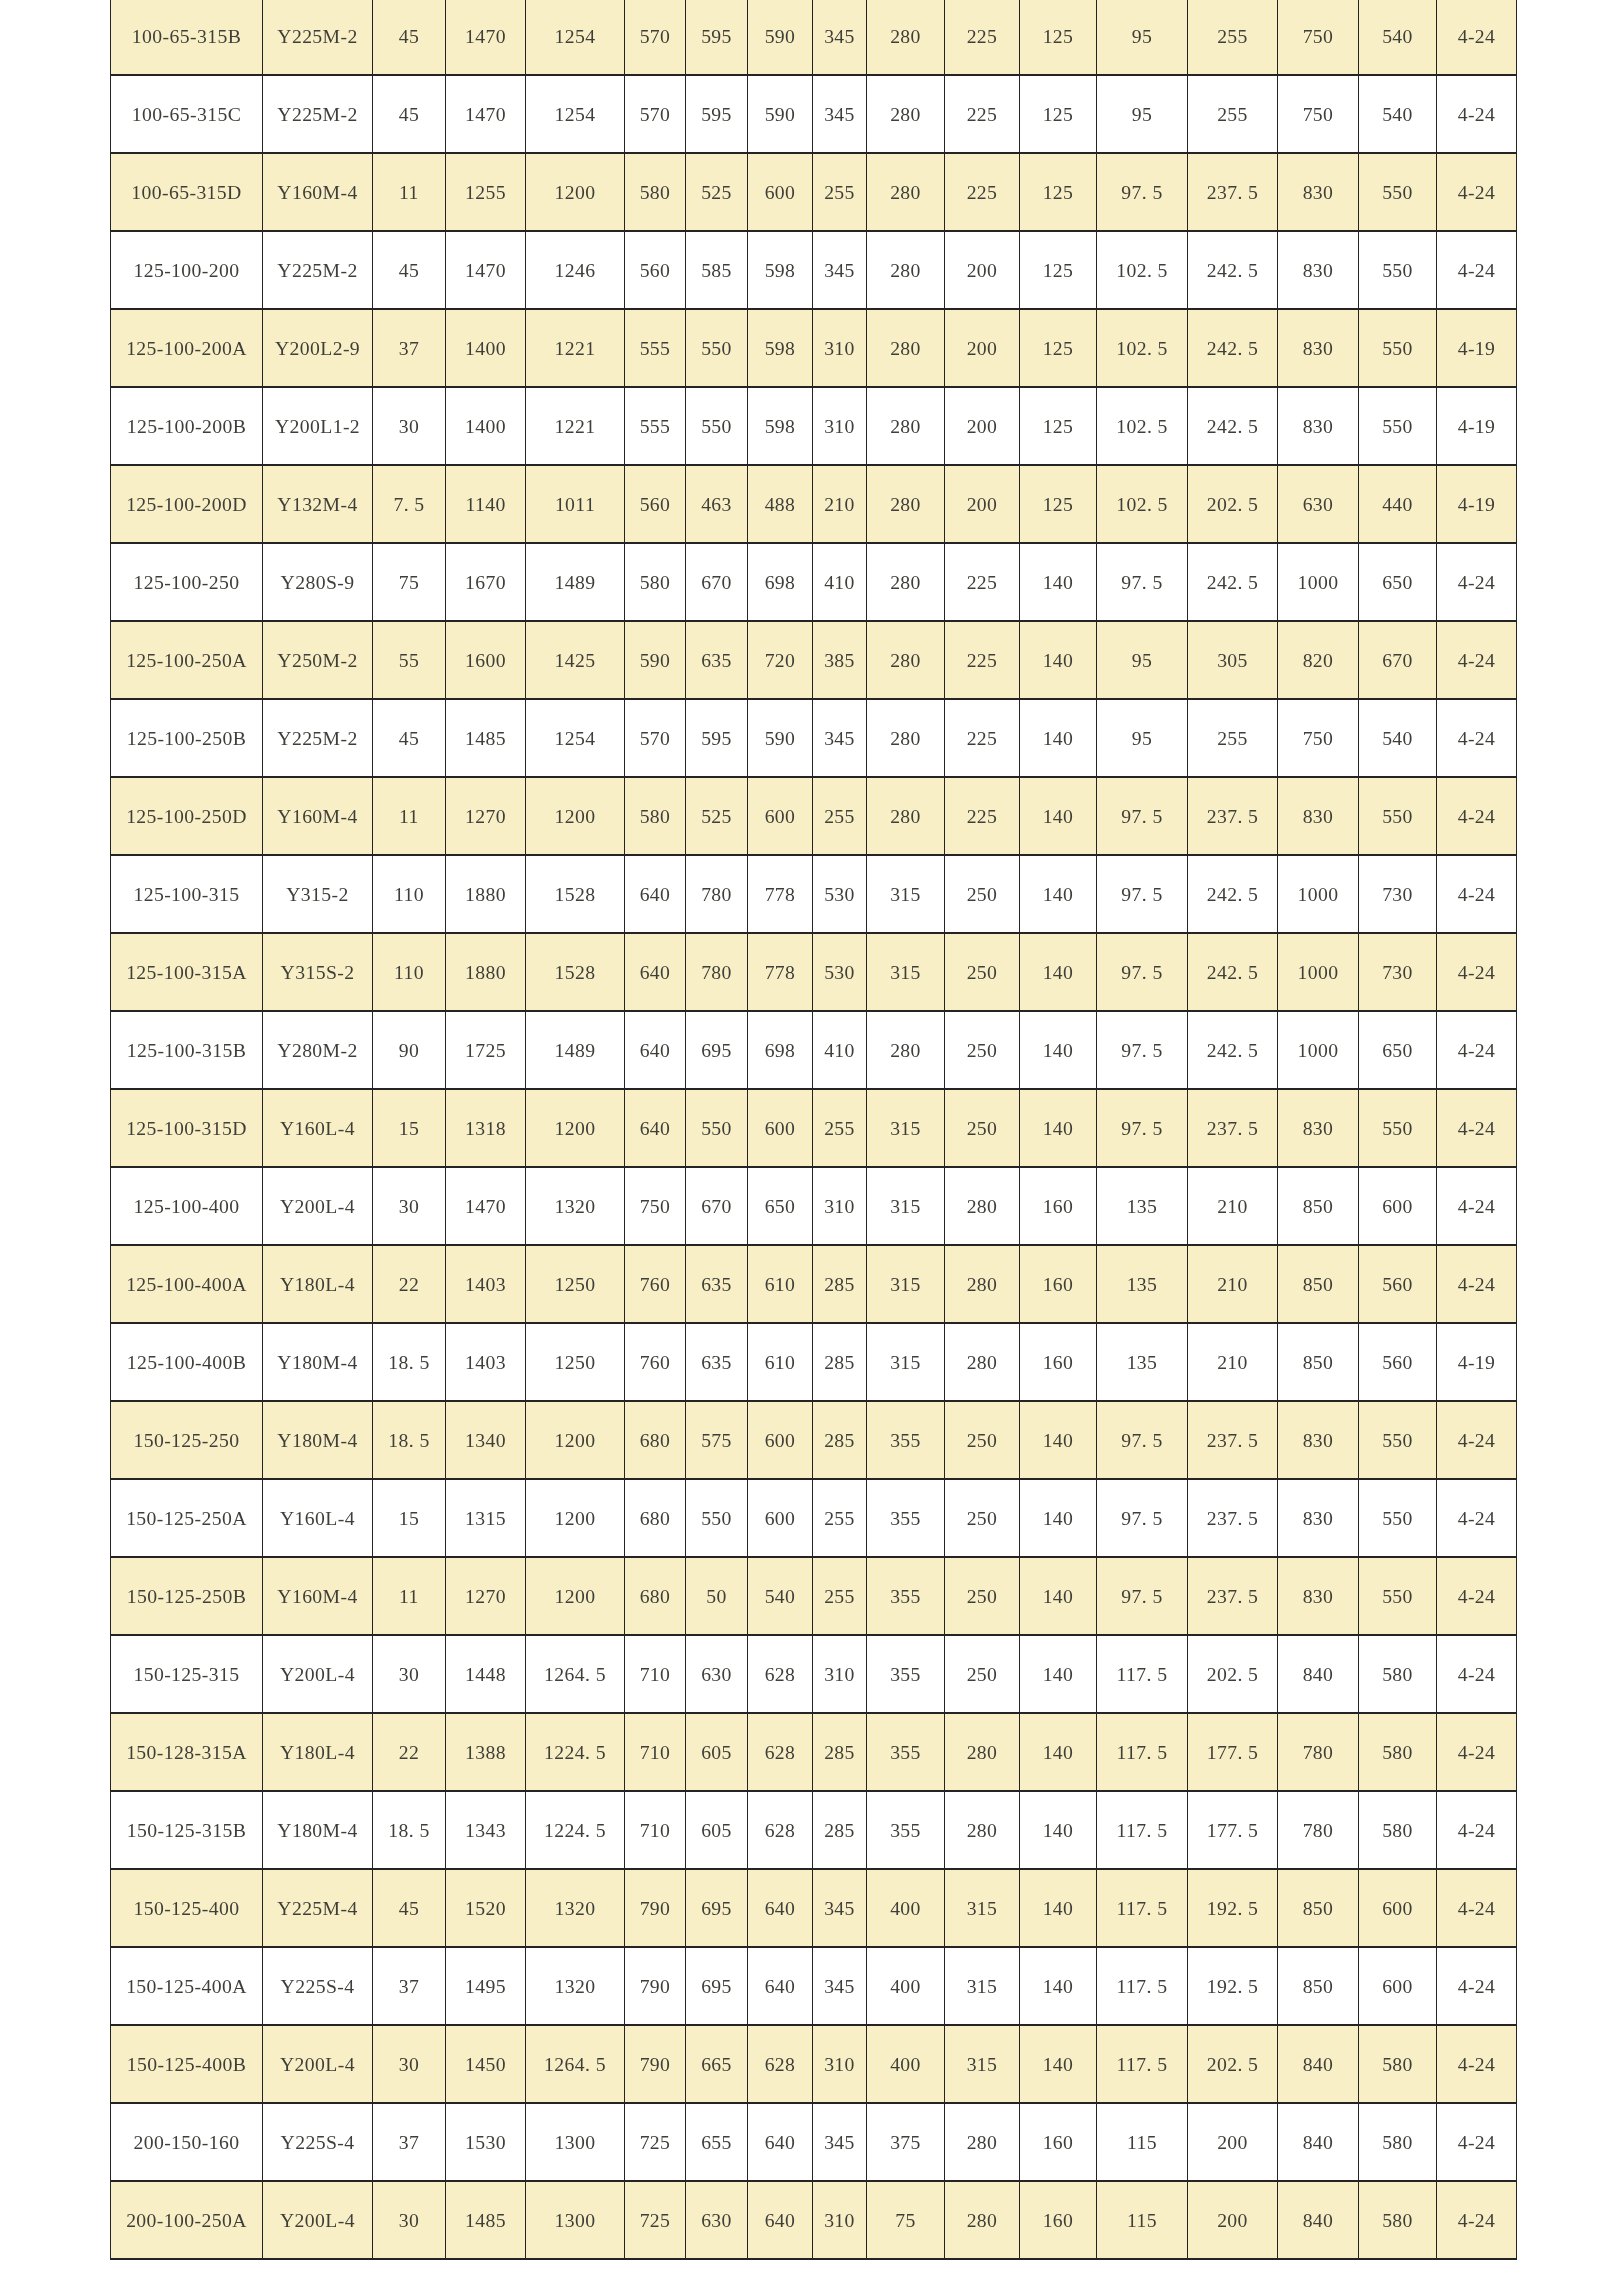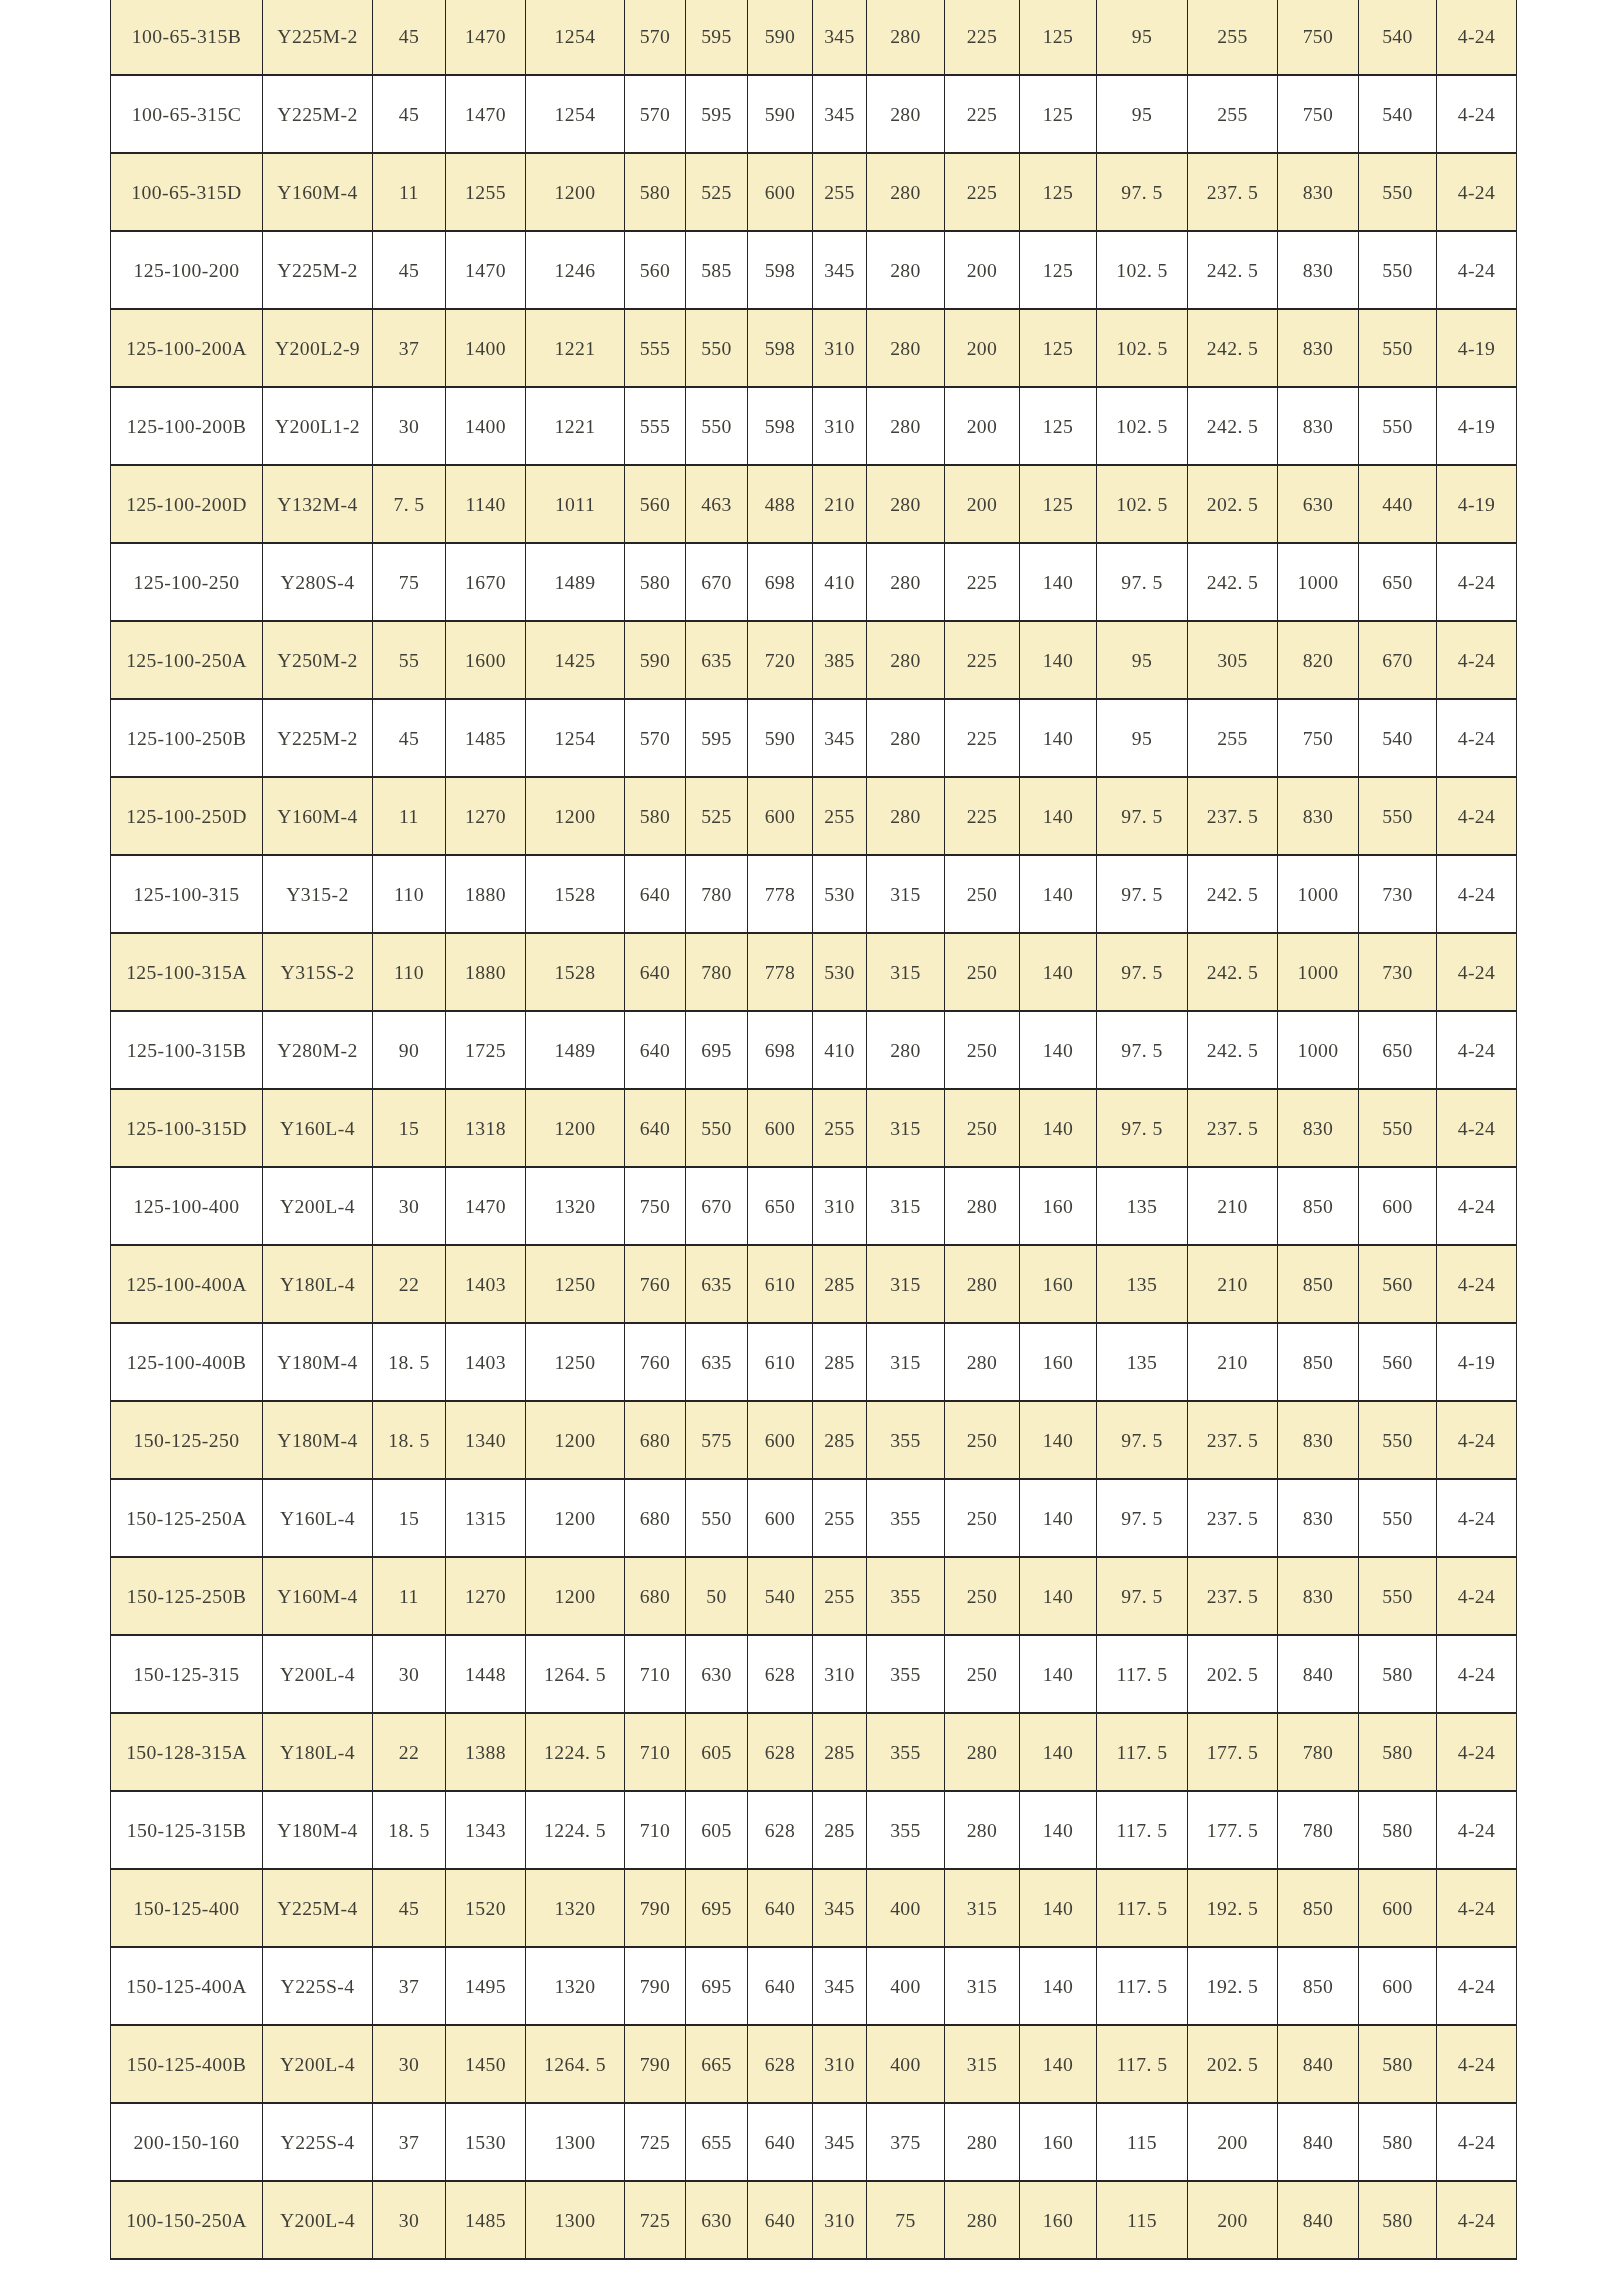--- a/index.html
+++ b/index.html
@@ -162,21 +162,21 @@
       <div class="cell stripe">210</div>
       <div class="cell stripe">280</div>
       <div class="cell stripe">200</div>
       <div class="cell stripe">125</div>
       <div class="cell stripe">102. 5</div>
       <div class="cell stripe">202. 5</div>
       <div class="cell stripe">630</div>
       <div class="cell stripe">440</div>
       <div class="cell stripe">4-19</div>
       <div class="cell">125-100-250</div>
-      <div class="cell">Y280S-4</div>
+      <div class="cell">Y280S-9</div>
       <div class="cell">75</div>
       <div class="cell">1670</div>
       <div class="cell">1489</div>
       <div class="cell">580</div>
       <div class="cell">670</div>
       <div class="cell">698</div>
       <div class="cell">410</div>
       <div class="cell">280</div>
       <div class="cell">225</div>
       <div class="cell">140</div>
@@ -518,21 +518,21 @@
       <div class="cell">640</div>
       <div class="cell">345</div>
       <div class="cell">375</div>
       <div class="cell">280</div>
       <div class="cell">160</div>
       <div class="cell">115</div>
       <div class="cell">200</div>
       <div class="cell">840</div>
       <div class="cell">580</div>
       <div class="cell">4-24</div>
-      <div class="cell stripe">100-150-250A</div>
+      <div class="cell stripe">200-100-250A</div>
       <div class="cell stripe">Y200L-4</div>
       <div class="cell stripe">30</div>
       <div class="cell stripe">1485</div>
       <div class="cell stripe">1300</div>
       <div class="cell stripe">725</div>
       <div class="cell stripe">630</div>
       <div class="cell stripe">640</div>
       <div class="cell stripe">310</div>
       <div class="cell stripe">75</div>
       <div class="cell stripe">280</div>

